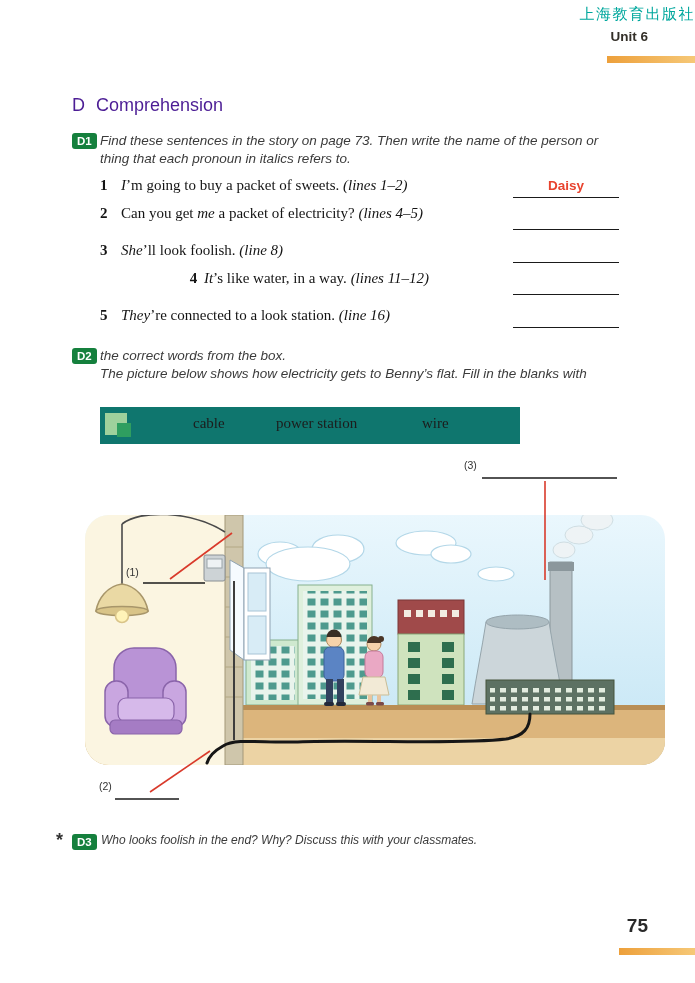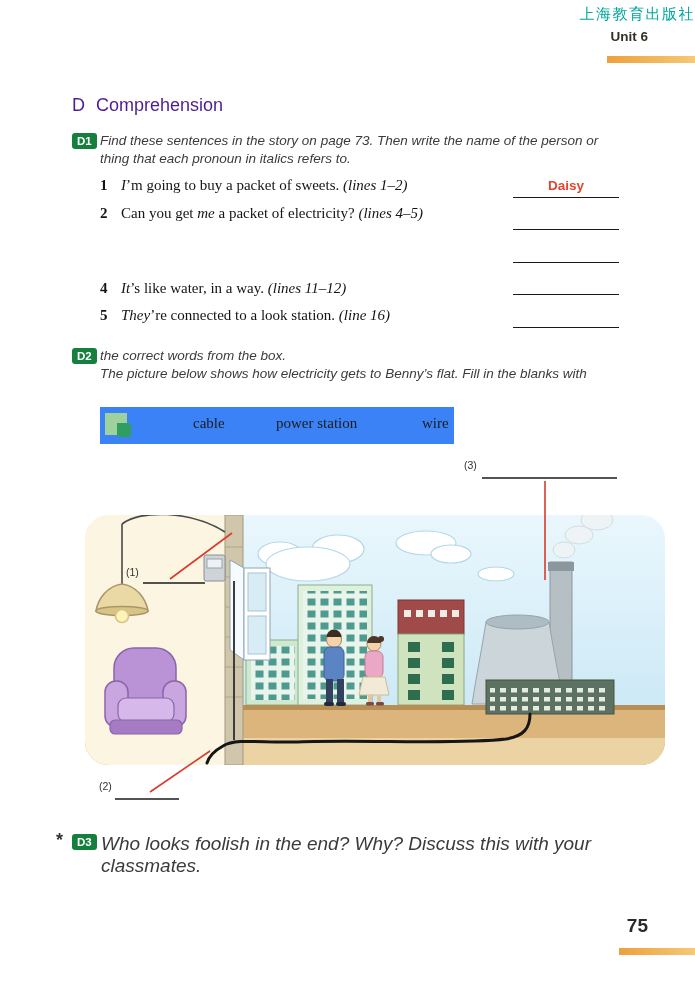--- a/index.html
+++ b/index.html
@@ -24,31 +24,31 @@
   .item-row { position:absolute; left:100px; width:412px; font-family:"Liberation Serif",serif;
               font-size:15px; color:#141414; white-space:nowrap; }
   .num { display:inline-block; width:21px; font-weight:bold; }
   .sent em { font-style:italic; }
 
   .answer { position:absolute; left:513px; width:106px; height:21px;
             border-bottom:1.4px solid #1a1a1a; text-align:center; }
   .answer-text { color:#e8432e; font-size:13.5px; font-weight:bold; line-height:20px;
                  font-family:"Liberation Sans",sans-serif; }
 
-  .word-box { position:absolute; left:100px; top:407px; width:354px; height:37px; background:#3b82f6; }
+  .word-box { position:absolute; left:100px; top:407px; width:420px; height:37px; background:#0f766e; }
   .wb-word { position:absolute; top:8px; font-family:"Liberation Serif",serif; font-size:15px; color:#1c1c1c; }
   .sq { position:absolute; }
   .sq1 { left:5px; top:6px; width:22px; height:22px; background:#9fd19c; }
   .sq2 { left:17px; top:16px; width:14px; height:14px; background:#2f9e60; }
 
   .illustration { position:absolute; left:58px; top:452px; width:632px; height:368px; }
   .illustration svg text { font-family:"Liberation Sans",sans-serif; font-size:10.5px; fill:#333333; }
 
   .d3-star { position:absolute; left:56px; top:830px; font-size:18px; font-weight:bold; color:#333333; }
-  .d3-instr { position:absolute; left:101px; top:833px; font-style:italic; font-size:19px; color:#3b3b3b; }
+  .d3-instr { position:absolute; left:101px; top:833px; font-style:italic; font-size:12px; color:#3b3b3b; }
 
   .page-number { position:absolute; top:915px; right:47px; font-size:19px; color:#2a2a2a; font-weight:600; }
   .bottom-bar { position:absolute; top:948px; right:0; width:76px; height:7px;
                 background:linear-gradient(to right,#eda03b,#f6c877); }
 </style>
 </head>
 <body>
 
 <div class="page">
 
@@ -73,25 +73,28 @@
     <span class="answer-text">Daisy</span>
   </div>
 
   <div class="item-row" style="top:205px;">
     <span class="num">2</span><span class="sent"><span>Can you get </span><em>me</em><span> a packet of electricity? </span><em>(lines 4–5)</em></span>
   </div>
   <div class="answer" style="top:208px;">
     <span class="answer-text"></span>
   </div>
 
+  <div class="item-row" style="top:242px;">
+    <span class="num">3</span><span class="sent"><span></span><em>She</em><span>’ll look foolish. </span><em>(line 8)</em></span>
+  </div>
   <div class="answer" style="top:241px;">
     <span class="answer-text"></span>
   </div>
 
-  <div class="item-row" style="top:280px;">
+  <div class="item-row" style="top:270px;text-align:center;">
     <span class="num">4</span><span class="sent"><span></span><em>It</em><span>’s like water, in a way. </span><em>(lines 11–12)</em></span>
   </div>
   <div class="answer" style="top:273px;">
     <span class="answer-text"></span>
   </div>
 
   <div class="item-row" style="top:307px;">
     <span class="num">5</span><span class="sent"><span></span><em>They</em><span>’re connected to a look station. </span><em>(line 16)</em></span>
   </div>
   <div class="answer" style="top:306px;">

